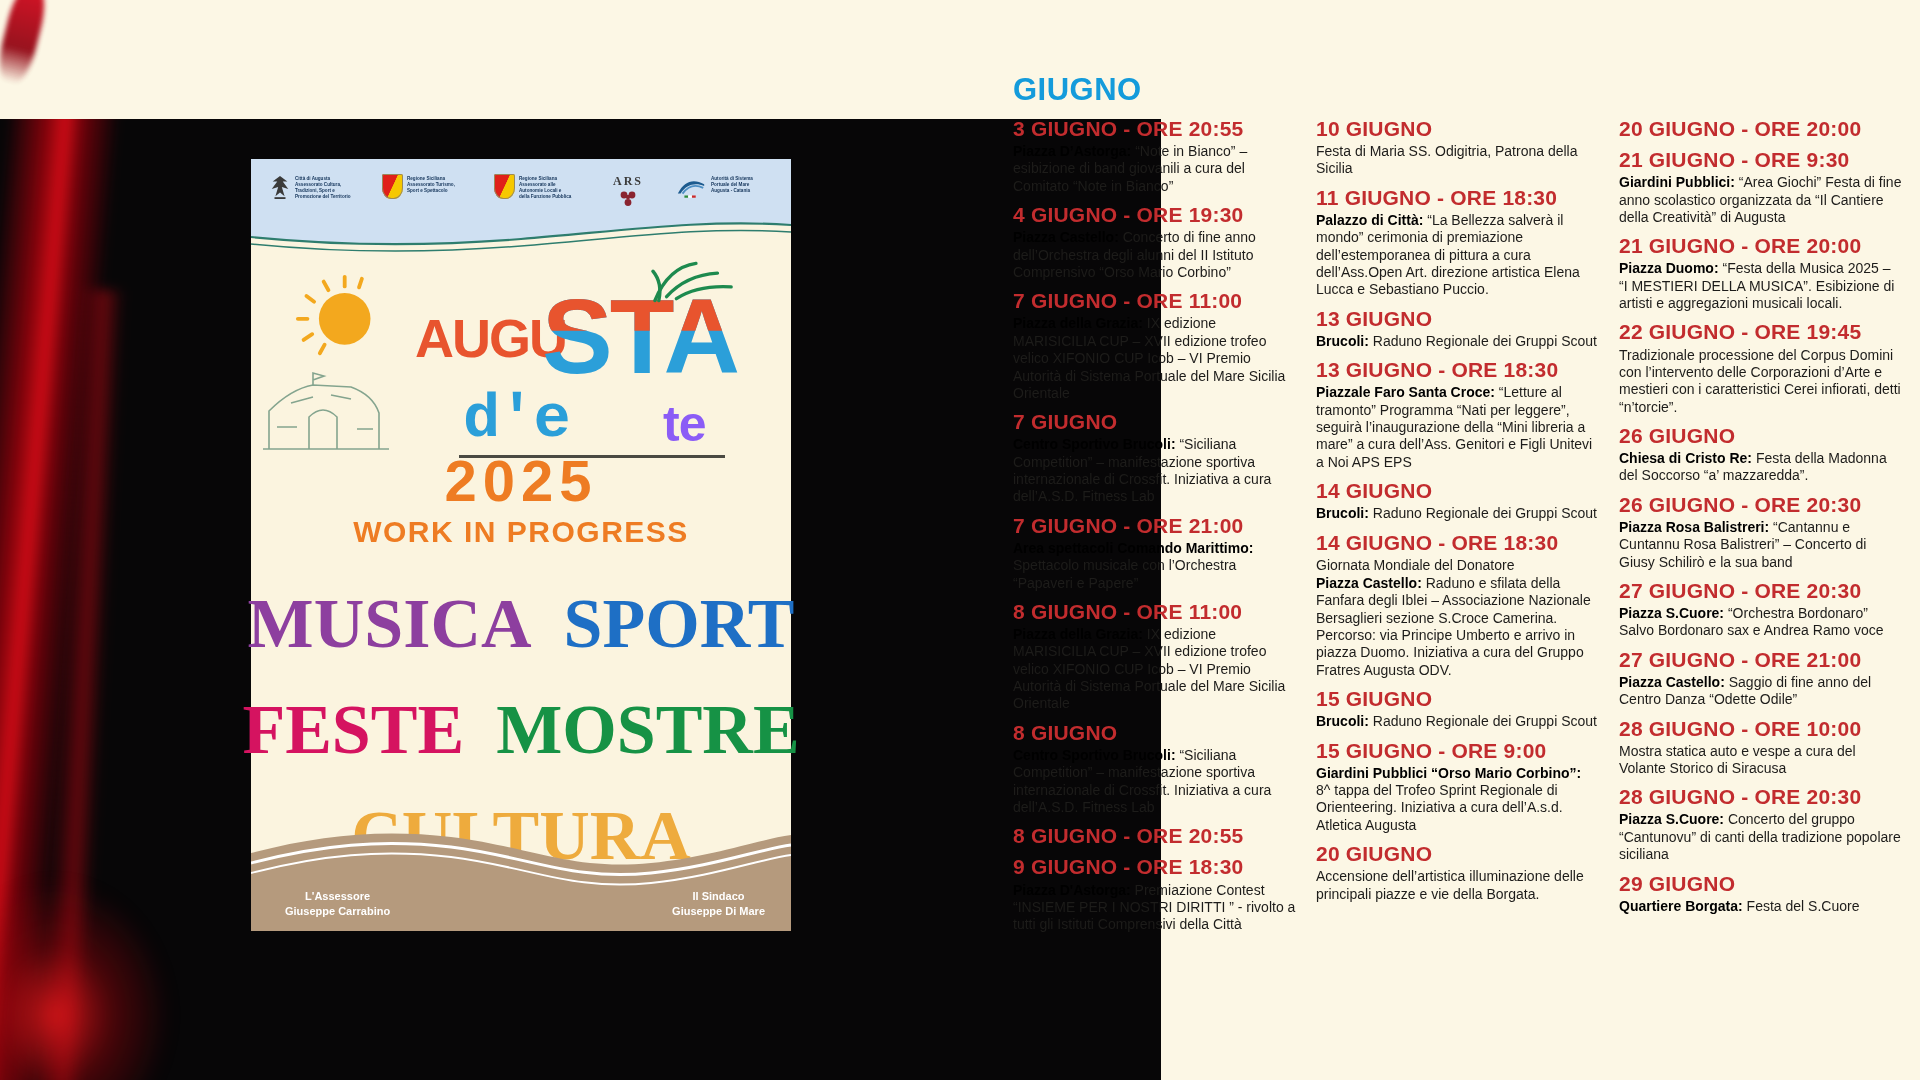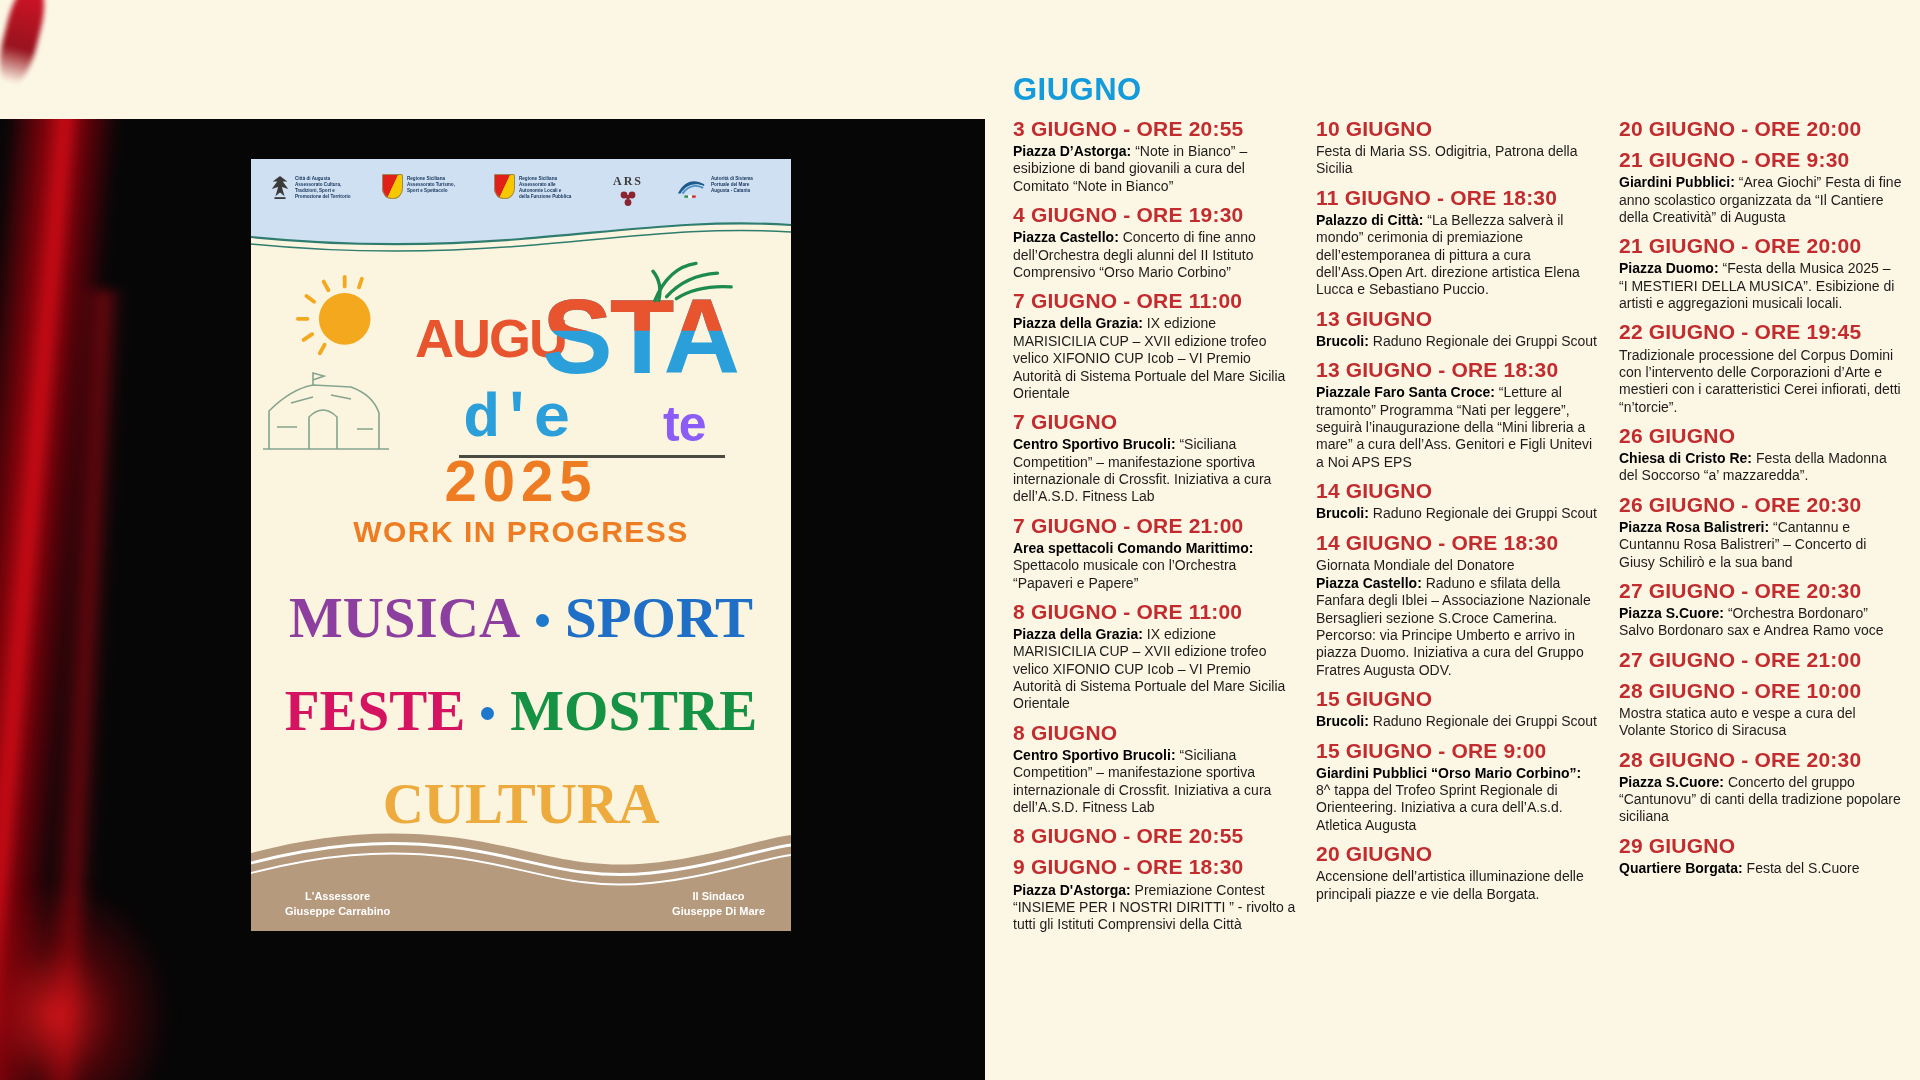--- a/index.html
+++ b/index.html
@@ -4,21 +4,21 @@
 <style>
   html,body{margin:0;padding:0;background:#fcf7e5;}
   .page{position:relative;width:1920px;height:1080px;background:#fcf7e5;overflow:hidden;
         font-family:"Liberation Sans",sans-serif;}
 
   
   .corner-streak{position:absolute;left:5px;top:-16px;width:34px;height:100px;
     transform:rotate(14deg);border-radius:40%;
     background:linear-gradient(180deg,#d40016 0%,#8f000e 65%,rgba(143,0,14,0) 100%);
     filter:blur(2.5px);opacity:.92;}
-  .photo{position:absolute;left:0;top:119px;width:985px;height:961px;background:#070607;overflow:hidden;}
+  .photo{position:absolute;left:0;top:119px;width:1161px;height:961px;background:#070607;overflow:hidden;}
   .st1{position:absolute;left:-38px;top:-40px;width:112px;height:1120px;transform:rotate(5deg);
     background:linear-gradient(90deg,rgba(120,0,8,0) 0%,rgba(150,2,12,.85) 35%,rgba(216,12,22,.95) 52%,rgba(130,0,10,.8) 68%,rgba(90,0,6,0) 100%);
     filter:blur(5px);}
   .st2{position:absolute;left:54px;top:170px;width:46px;height:920px;transform:rotate(3deg);
     background:linear-gradient(90deg,rgba(0,0,0,0),rgba(140,4,14,.5) 45%,rgba(190,10,20,.55) 55%,rgba(0,0,0,0));
     filter:blur(6px);}
   .glow{position:absolute;left:-60px;bottom:-70px;width:230px;height:270px;
     background:radial-gradient(closest-side,rgba(222,22,26,.9),rgba(150,5,12,.45),rgba(0,0,0,0));
     filter:blur(8px);}
 
@@ -46,21 +46,21 @@
   .palm{position:absolute;left:398px;top:-14px;width:88px;height:46px;}
   .gate{position:absolute;left:10px;top:96px;width:132px;height:84px;opacity:.75;}
   .underline{position:absolute;left:208px;top:184px;width:266px;height:3px;background:#4a4a42;}
 
   .year{position:absolute;left:0;top:288px;width:100%;text-align:center;
         font-size:58px;font-weight:800;letter-spacing:6px;color:#ee7c23;}
   .wip{position:absolute;left:0;top:356px;width:100%;text-align:center;
         font-size:30px;font-weight:800;letter-spacing:1.5px;color:#ee7c23;}
   .cats{position:absolute;left:0;top:430px;width:100%;display:flex;flex-direction:column;gap:36px;}
   .cat-row{display:flex;justify-content:center;align-items:center;
-        font-family:"Liberation Serif",serif;font-weight:700;font-size:57px;line-height:1;}
+        font-family:"Liberation Serif",serif;font-weight:700;font-size:70px;line-height:1;}
   .cat-dot{width:13px;height:13px;border-radius:50%;margin:6px 16px 0;}
 
   .p-footer{position:absolute;left:0;bottom:0;width:100%;height:112px;}
   .fwave{position:absolute;left:0;bottom:0;width:100%;height:112px;display:block;}
   .sig{position:absolute;bottom:12px;color:#fff;font-weight:700;font-size:11px;line-height:1.35;
        text-align:center;white-space:pre-line;z-index:2;}
   .sig.left{left:34px;} .sig.right{right:26px;}
 
   
   .calendar{position:absolute;left:1013px;top:74px;width:900px;}
@@ -263,20 +263,21 @@
           <p class="ev-body"><b>Piazza Duomo:</b><span> “Festa della Musica 2025 – “I MESTIERI DELLA MUSICA”. Esibizione di artisti e aggregazioni musicali locali.</span></p>
           <div class="ev-date">22 GIUGNO - ORE 19:45</div>
           <p class="ev-body"><span>Tradizionale processione del Corpus Domini con l’intervento delle Corporazioni d’Arte e mestieri con i caratteristici Cerei infiorati, detti “n’torcie”.</span></p>
           <div class="ev-date">26 GIUGNO</div>
           <p class="ev-body"><b>Chiesa di Cristo Re:</b><span> Festa della Madonna del Soccorso “a’ mazzaredda”.</span></p>
           <div class="ev-date">26 GIUGNO - ORE 20:30</div>
           <p class="ev-body"><b>Piazza Rosa Balistreri:</b><span> “Cantannu e Cuntannu Rosa Balistreri” – Concerto di Giusy Schilirò e la sua band</span></p>
           <div class="ev-date">27 GIUGNO - ORE 20:30</div>
           <p class="ev-body"><b>Piazza S.Cuore:</b><span> “Orchestra Bordonaro” Salvo Bordonaro sax e Andrea Ramo voce</span></p>
           <div class="ev-date">27 GIUGNO - ORE 21:00</div>
+          <p class="ev-body"><b>Piazza Castello:</b><span> Saggio di fine anno del Centro Danza “Odette Odile”</span></p>
           <div class="ev-date">28 GIUGNO - ORE 10:00</div>
           <p class="ev-body"><span>Mostra statica auto e vespe a cura del Volante Storico di Siracusa</span></p>
           <div class="ev-date">28 GIUGNO - ORE 20:30</div>
           <p class="ev-body"><b>Piazza S.Cuore:</b><span> Concerto del gruppo “Cantunovu” di canti della tradizione popolare siciliana</span></p>
           <div class="ev-date">29 GIUGNO</div>
           <p class="ev-body"><b>Quartiere Borgata:</b><span> Festa del S.Cuore</span></p>
         </div>
       </div>
   </div>
 

